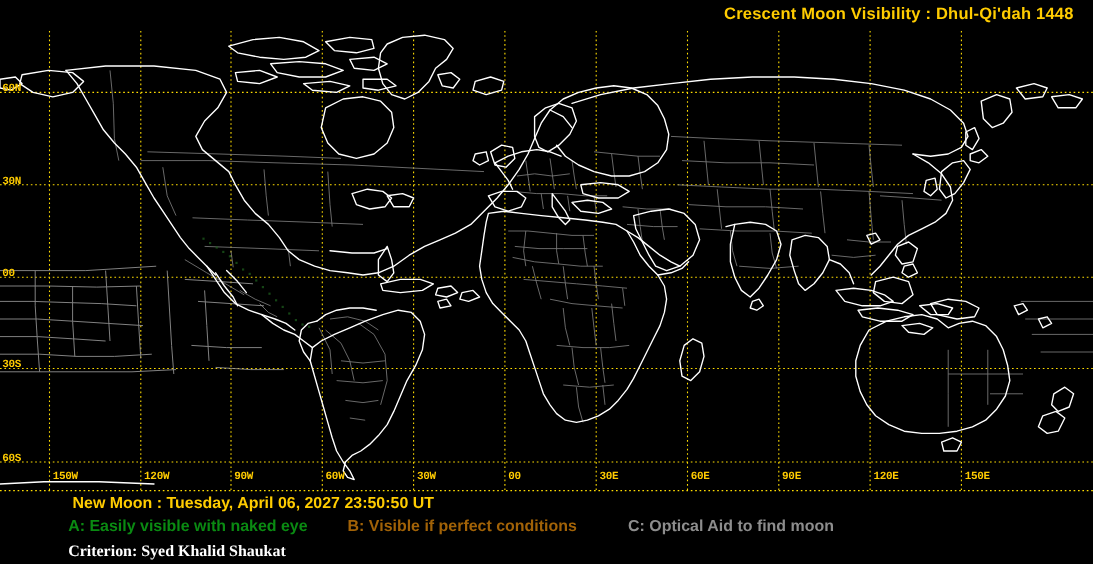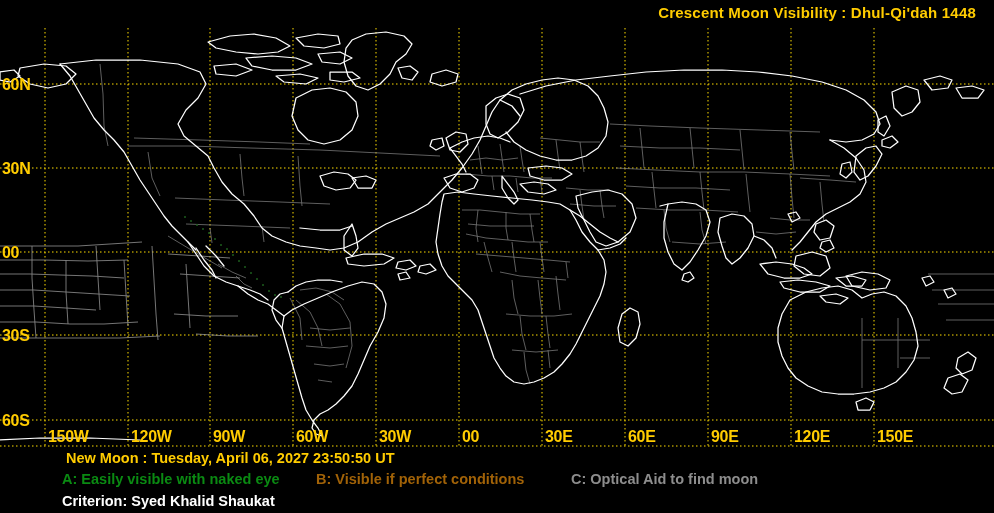--- a/index.html
+++ b/index.html
@@ -47,23 +47,23 @@
     width: 994px; height: 420px;
     background: #000;
     overflow: hidden;
   }
   .map-svg { position: absolute; left: 0; top: 0; display: block; }
 
   
   .lat-label, .lon-label {
     position: absolute;
     color: #ffcc00;
-    font-size: 16px;
+    font-size: 10px;
     font-weight: bold;
-    font-family: Liberation Sans, sans-serif;
+    font-family: Liberation Mono, monospace;
     white-space: nowrap;
     letter-spacing: -0.3px;
   }
   .lat-label { left: 2px; }
   .lon-label { }
 
   
   .footer {
     position: absolute;
     left: 0; top: 448px;
@@ -79,20 +79,21 @@
   .leg { position: absolute; top: 23px; font-size: 14.5px; font-weight: bold; white-space: nowrap; text-align: center; }
   .leg-a { left: 14px; color: #0a8a12; }
   .leg-b { left: 268px; color: #a16207; }
   .leg-c { left: 523px; color: #8d8d8d; }
   .leg-d { left: 762px; color: #ff1414; }
 
   .f-crit {
     position: absolute; left: 14px; top: 45px;
     color: #ffffff; font-size: 14.5px; font-weight: bold;
     white-space: nowrap;
+    font-family: Liberation Serif, serif;
   }
   .f-credit {
     position: absolute; right: 12px; top: 45px;
     color: #ffffff; font-size: 14.5px; font-weight: bold;
     white-space: nowrap;
   }
 </style>
 </head>
 <body>
 

